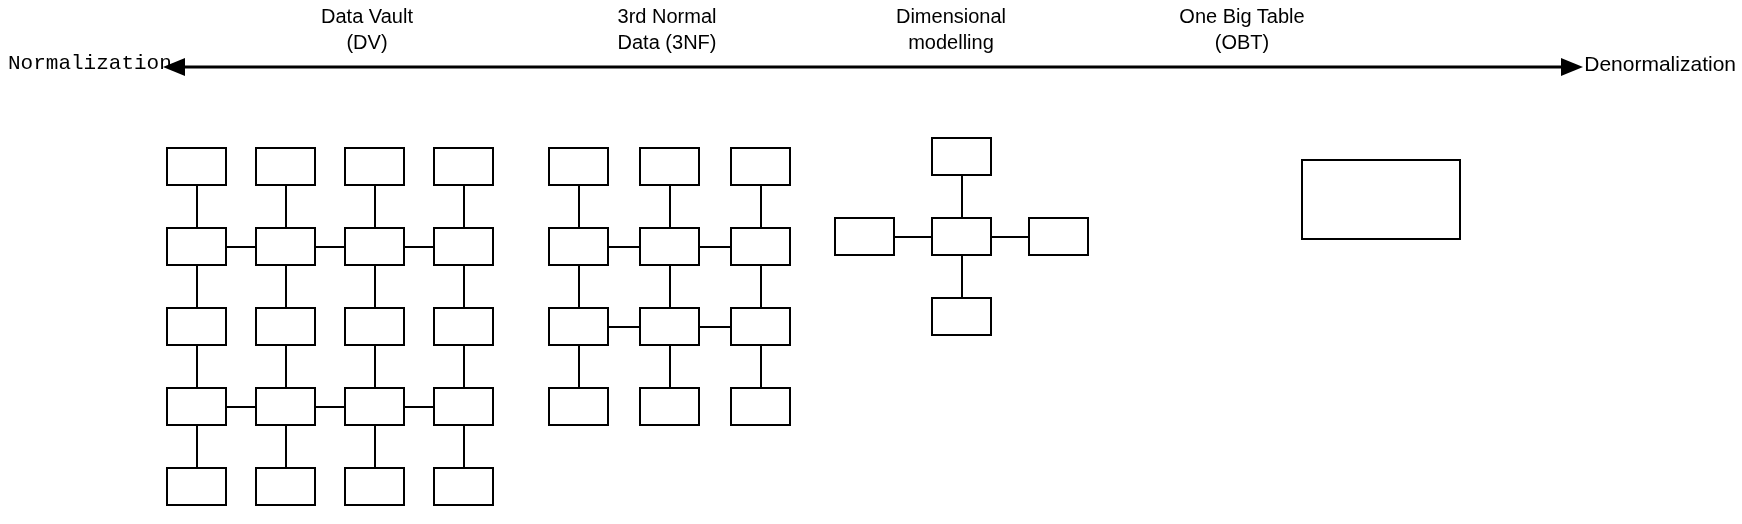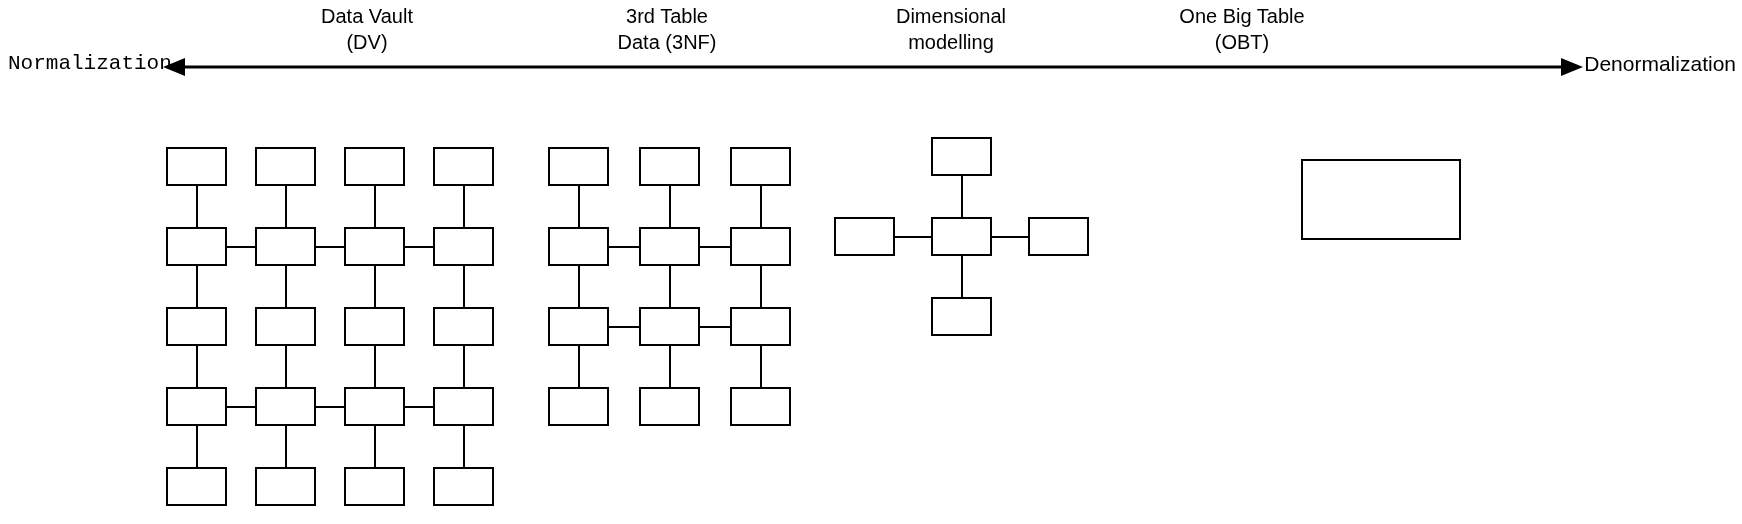--- a/index.html
+++ b/index.html
@@ -79,21 +79,21 @@
     <polygon points="0,11 22,2 22,20" fill="#000000"></polygon>
     <polygon points="1420,11 1398,2 1398,20" fill="#000000"></polygon>
   </svg>
 
   <div class="stage-label" style="left:331px; top:3px;margin-left:36px;">
     <span class="l1">Data Vault</span>
     <span class="l2">(DV)</span>
   </div>
 
   <div class="stage-label" style="left:667px; top:3px;">
-    <span class="l1">3rd Table</span>
+    <span class="l1">3rd Normal</span>
     <span class="l2">Data (3NF)</span>
   </div>
 
   <div class="stage-label" style="left:1242px; top:3px;">
     <span class="l1">One Big Table</span>
     <span class="l2">(OBT)</span>
   </div>
 
   <div class="stage-label" style="left:951px; top:3px;">
     <span class="l1">Dimensional</span>

